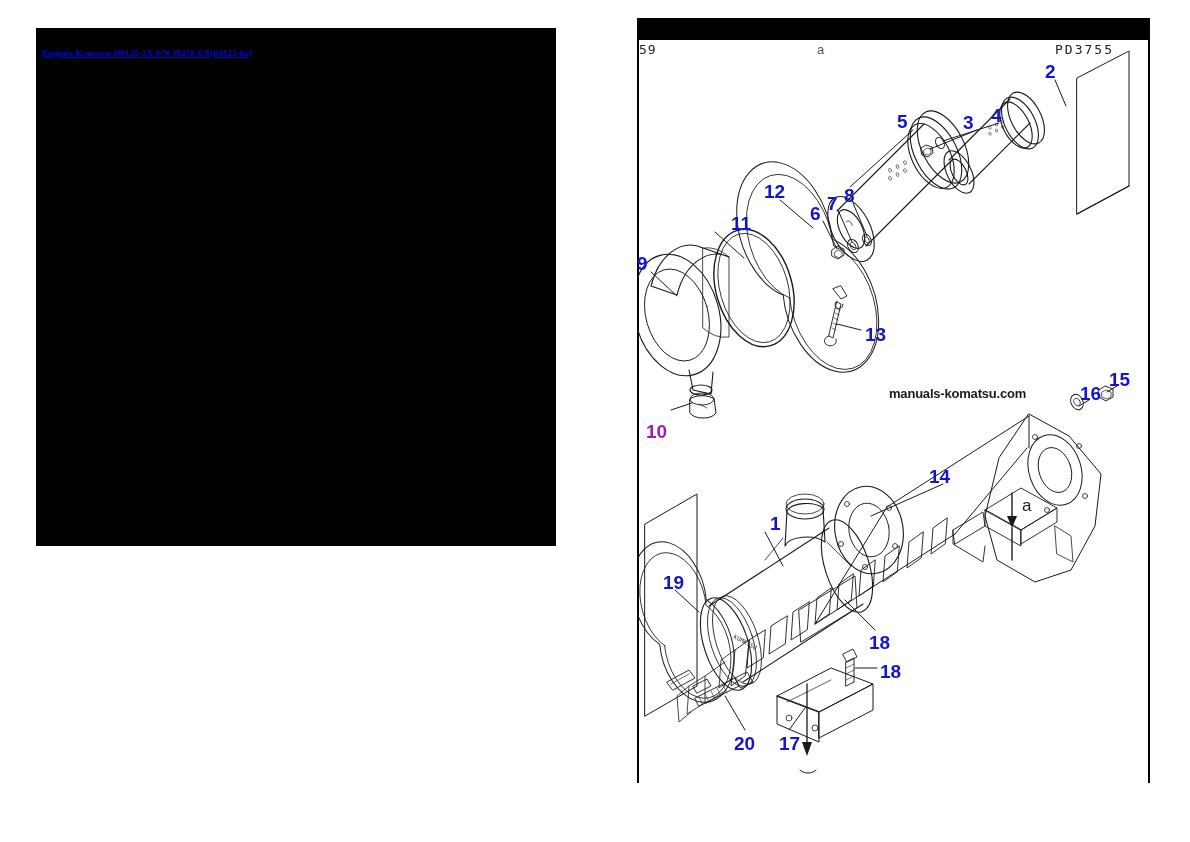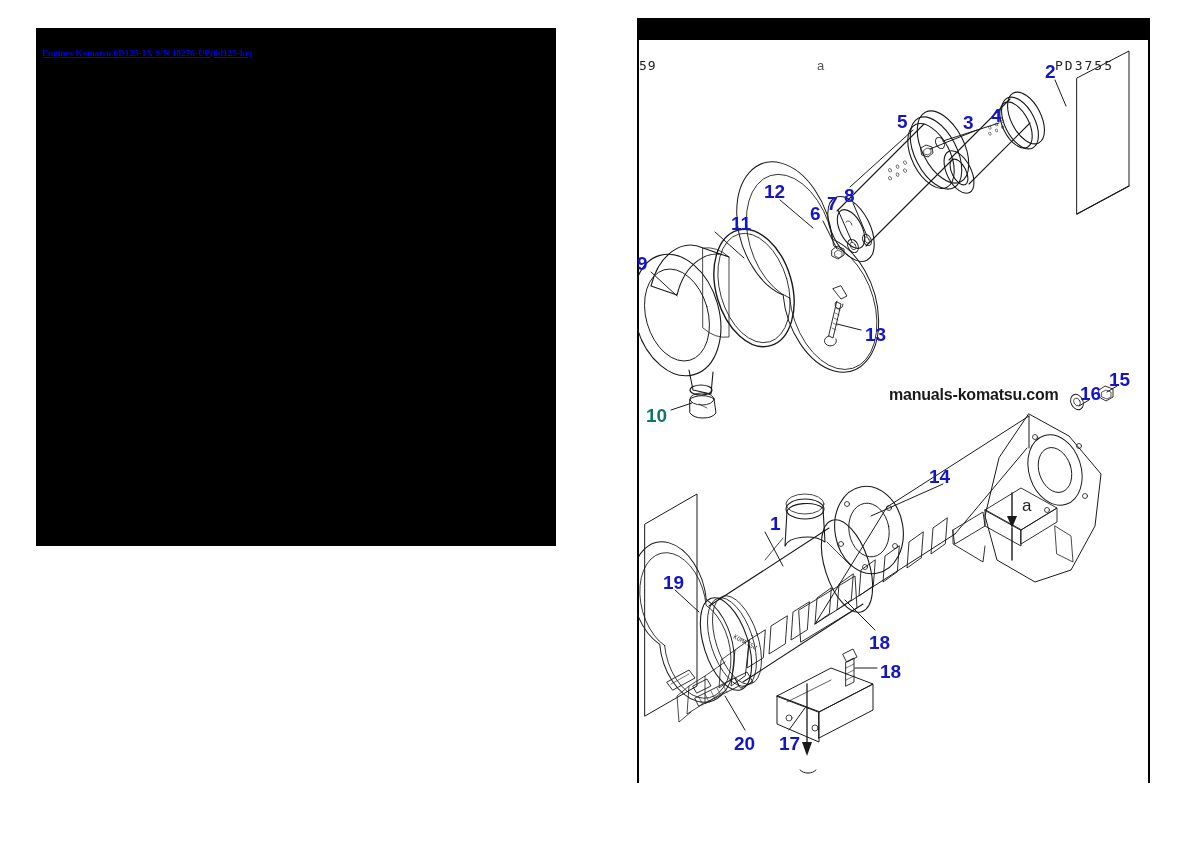--- a/index.html
+++ b/index.html
@@ -74,21 +74,20 @@
     height: 743px;
     background: #000000;
   }
 
   .sheet-text {
     position: absolute;
     font-family: "DejaVu Sans Mono", monospace;
     font-size: 13px;
     color: #222222;
     white-space: nowrap;
-    margin-top: 16px;
   }
   #page-folio {
     left: 2px;
     top: 24px;
     letter-spacing: 1px;
   }
   #sheet-code {
     left: 418px;
     top: 24px;
     letter-spacing: 2px;
@@ -99,21 +98,21 @@
     font-family: "Liberation Sans", sans-serif;
     font-size: 13px;
     color: #555;
   }
 
   #watermark {
     position: absolute;
     left: 252px;
     top: 368px;
     font-family: "Liberation Sans", sans-serif;
-    font-size: 16px;
+    font-size: 13px;
     font-weight: 600;
     color: #1a1a1a;
     letter-spacing: -0.2px;
     white-space: nowrap;
   }
 
   
   .callout {
     position: absolute;
     font-family: "Liberation Sans", sans-serif;
@@ -420,21 +419,21 @@
     <div id="callout-layer">
         <div class="callout" style="left: 133px; top: 496px; color: rgb(20, 20, 200);">1</div>
         <div class="callout" style="left: 408px; top: 44px; color: rgb(20, 20, 200);">2</div>
         <div class="callout" style="left: 326px; top: 95px; color: rgb(20, 20, 200);">3</div>
         <div class="callout" style="left: 354px; top: 88px; color: rgb(20, 20, 200);">4</div>
         <div class="callout" style="left: 260px; top: 94px; color: rgb(20, 20, 200);">5</div>
         <div class="callout" style="left: 173px; top: 186px; color: rgb(20, 20, 200);">6</div>
         <div class="callout" style="left: 190px; top: 176px; color: rgb(20, 20, 200);">7</div>
         <div class="callout" style="left: 207px; top: 168px; color: rgb(20, 20, 200);">8</div>
         <div class="callout" style="left: 0px; top: 236px; color: rgb(20, 20, 200);">9</div>
-        <div class="callout" style="left: 9px; top: 388px; color: #0f766e;">10</div>
+        <div class="callout" style="left: 9px; top: 404px; color: #a21caf;">10</div>
         <div class="callout" style="left: 62px; top: 196px; color: rgb(20, 20, 200); margin-left: 32px;">11</div>
         <div class="callout" style="left: 127px; top: 164px; color: rgb(20, 20, 200);">12</div>
         <div class="callout" style="left: 228px; top: 307px; color: rgb(20, 20, 200);">13</div>
         <div class="callout" style="left: 292px; top: 449px; color: rgb(20, 20, 200);">14</div>
         <div class="callout" style="left: 472px; top: 352px; color: rgb(20, 20, 200);">15</div>
         <div class="callout" style="left: 443px; top: 366px; color: rgb(20, 20, 200);">16</div>
         <div class="callout" style="left: 142px; top: 716px; color: rgb(20, 20, 200);">17</div>
         <div class="callout" style="left: 243px; top: 644px; color: rgb(20, 20, 200);">18</div>
         <div class="callout" style="left: 26px; top: 555px; color: rgb(20, 20, 200);">19</div>
         <div class="callout" style="left: 97px; top: 716px; color: rgb(20, 20, 200);">20</div>

